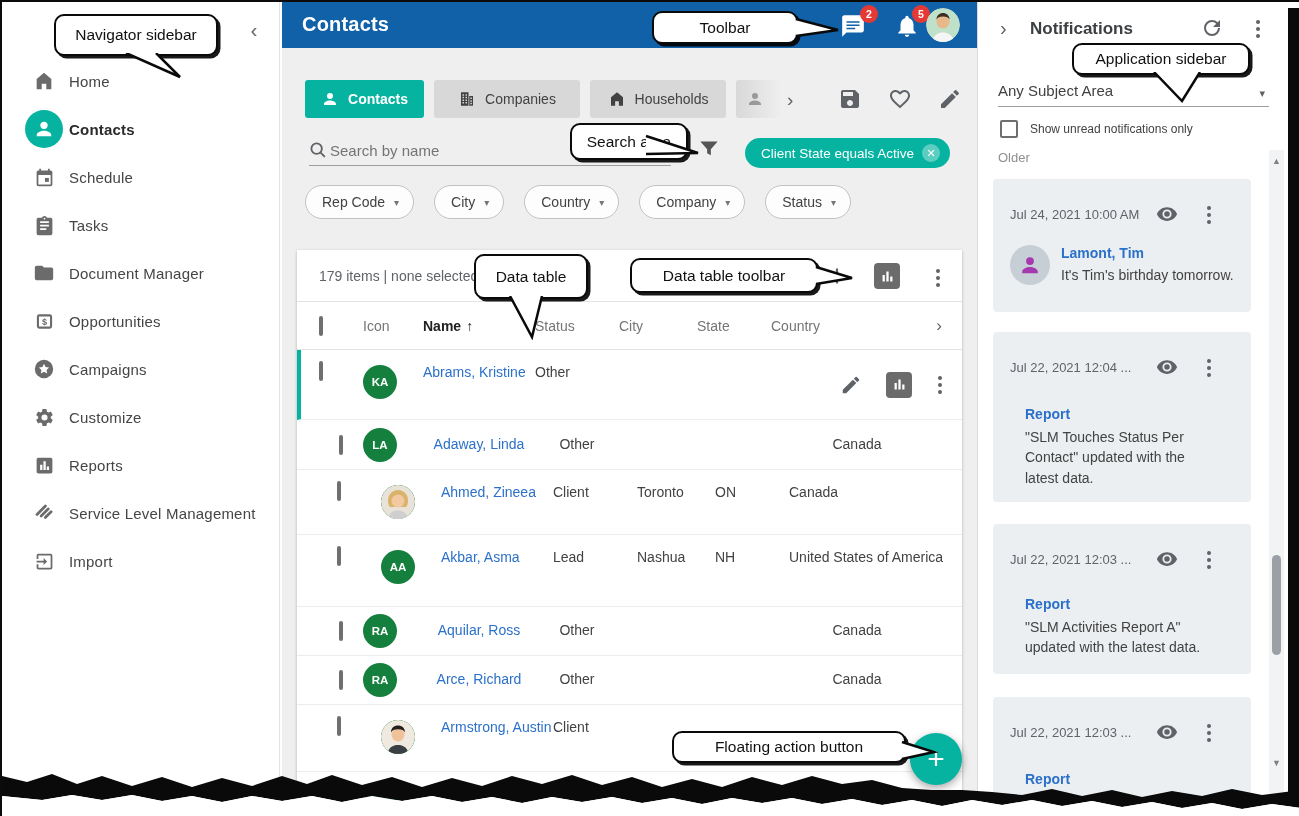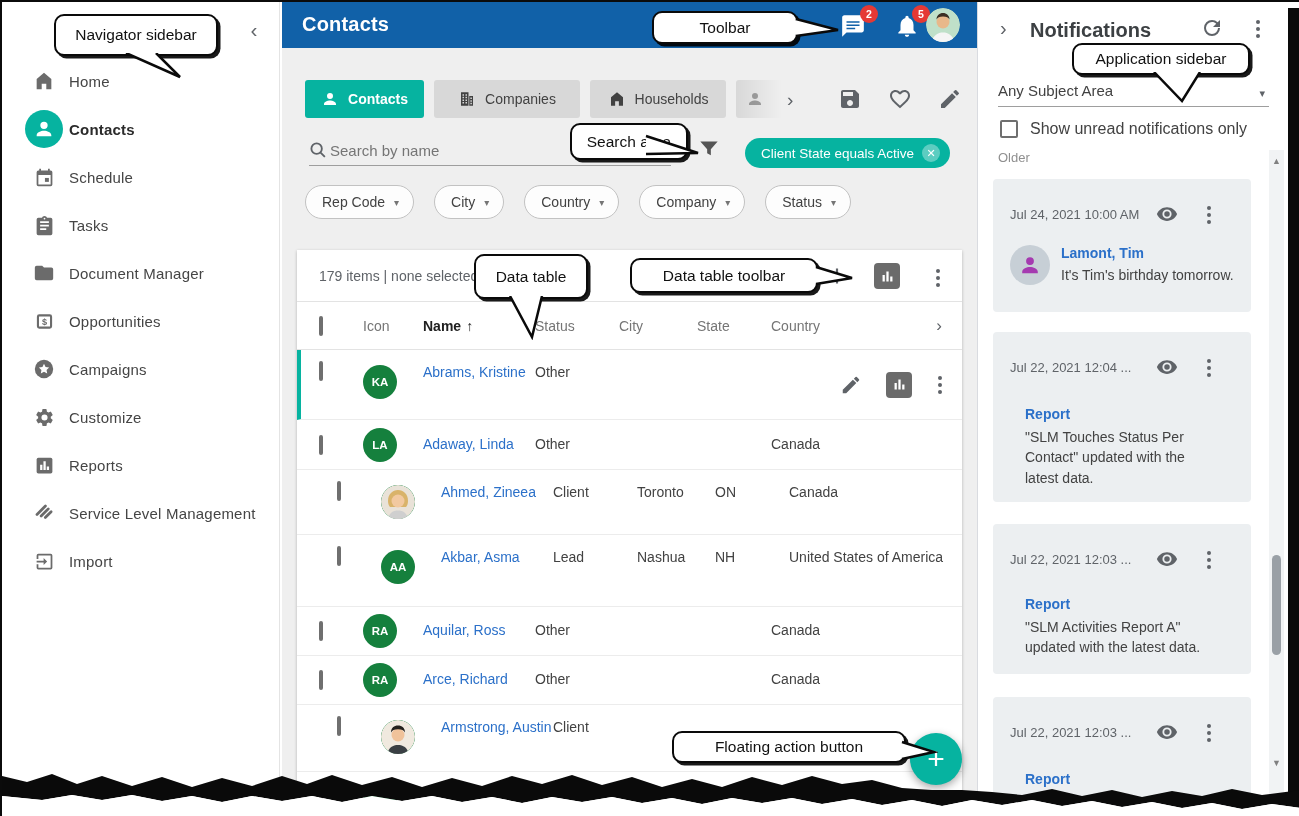--- a/index.html
+++ b/index.html
@@ -51,50 +51,50 @@
   .card-toolbar { position:relative; height:52px; border-bottom:1px solid #e3e3e3; display:flex; align-items:center; padding:0 22px; }
   .summary { font-size:14px; color:#5f6368; }
   .ct-btn { position:absolute; top:13px; width:26px; height:26px; cursor:pointer; }
   .thead { position:relative; height:48px; display:flex; align-items:center; border-bottom:1px solid #e3e3e3; padding-left:22px;
            font-size:14px; color:#757575; }
   .c-check { width:44px; } .c-icon { width:60px; } .c-name { width:112px; } .c-status { width:84px; }
   .c-city { width:78px; } .c-state { width:74px; } .c-country { width:172px; }
   .th-name { color:#212121; font-weight:bold; display:flex; gap:5px; align-items:center; }
   .th-chev { position:absolute; right:20px; font-size:17px; color:#5f6368; cursor:pointer; }
   .row { position:relative; display:flex; border-bottom:1px solid #ececec; padding-left:22px; cursor:pointer; font-size:14px; color:#424242; }
-  .row.short { height:50px; align-items:center; }
+  .row.short { height:50px; align-items:center;text-align:center; }
   .row.tall { align-items:flex-start; padding-top:13px;padding-left:40px; }
   .row.sel { border-left:4px solid #06b3a0; padding-left:18px; }
   .cb { width:18px; height:18px; border:2px solid #6f6f6f; border-radius:2px; background:#fff; cursor:pointer; }
   .avat { width:34px; height:34px; border-radius:50%; background:#15803d; color:#fff; font-size:11.5px; font-weight:bold;
           display:flex; align-items:center; justify-content:center; overflow:hidden; }
   .row.short .avat { margin-top:0; } .row.tall .avat { margin-top:2px; }
   .row .c-icon { display:flex; } .row .c-check { padding-top:0; }
   .name-link { color:#2b70c9; line-height:1.4; cursor:pointer; }
   .cell { line-height:1.4; }
   .row-actions { position:absolute; right:18px; top:50%; transform:translateY(-50%); display:flex; align-items:center; gap:24px; }
   .chart-btn { width:26px; height:26px; border-radius:4px; background:#6b6b6b; display:flex; align-items:center; justify-content:center; cursor:pointer; }
   .kebab { display:flex; flex-direction:column; gap:3px; align-items:center; cursor:pointer; padding:2px; }
   .kebab i { width:4px; height:4px; border-radius:50%; background:#5f6368; }
   
   .fab { position:absolute; left:908px; top:731px; width:52px; height:52px; border-radius:50%; background:#06b3a0; color:#fff;
          font-size:30px; font-weight:300; display:flex; align-items:center; justify-content:center; box-shadow:0 3px 8px rgba(0,0,0,.35);
          z-index:30; cursor:pointer; }
   
   .rside { position:absolute; left:975px; right:0; top:0; bottom:0; background:#fff; border-left:1px solid #d9dbe0; }
   .rs-chev { position:absolute; left:22px; top:15px; font-size:20px; color:#5f6368; cursor:pointer; }
-  .rs-title { position:absolute; left:52px; top:17px; font-size:20px; font-weight:bold; color:#3c4043; }
+  .rs-title { position:absolute; left:52px; top:17px; font-size:17px; font-weight:bold; color:#3c4043; }
   .rs-refresh { position:absolute; left:222px; top:14px; width:24px; height:24px; cursor:pointer; }
   .rs-kebab { position:absolute; left:276px; top:16px; }
   .rs-select { position:absolute; left:20px; top:80px; width:271px; cursor:pointer; }
   .rs-select .val { font-size:15px; color:#424242; }
   .rs-select .dd { position:absolute; right:4px; top:5px; font-size:11px; color:#5f6368; }
   .rs-select .line { position:absolute; left:0; right:0; top:24px; border-bottom:1px solid #9e9e9e; }
   .rs-check { position:absolute; left:22px; top:118px; display:flex; gap:12px; align-items:center; cursor:pointer; }
-  .rs-check span { font-size:16px; color:#424242; }
+  .rs-check span { font-size:12px; color:#424242; }
   .rs-older { position:absolute; left:20px; top:148px; font-size:13px; color:#8f8f8f; }
   .ncard { position:absolute; left:15px; width:258px; background:#eceff1; border-radius:4px; }
   .ncard .date { position:absolute; left:17px; top:28px; font-size:13px; color:#5f6368; }
   .ncard .eye { position:absolute; left:163px; top:24px; width:22px; height:22px; cursor:pointer; }
   .ncard .kb { position:absolute; left:212px; top:25px; }
   .ncard .nav-avatar { position:absolute; left:17px; top:66px; width:40px; height:40px; border-radius:50%; background:#c7cfd6;
                        display:flex; align-items:center; justify-content:center; }
   .ncard .link { position:absolute; font-size:14px; font-weight:bold; color:#2b70c9; cursor:pointer; }
   .ncard .body { position:absolute; font-size:14px; color:#424242; line-height:1.45; }
   

